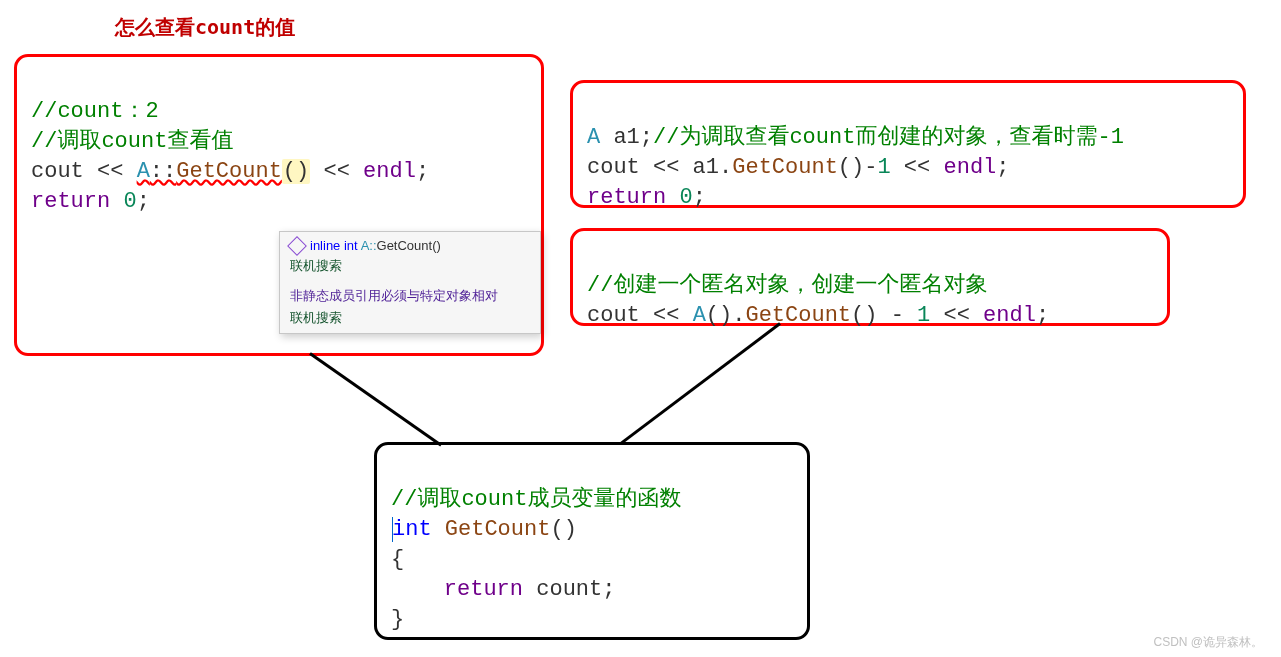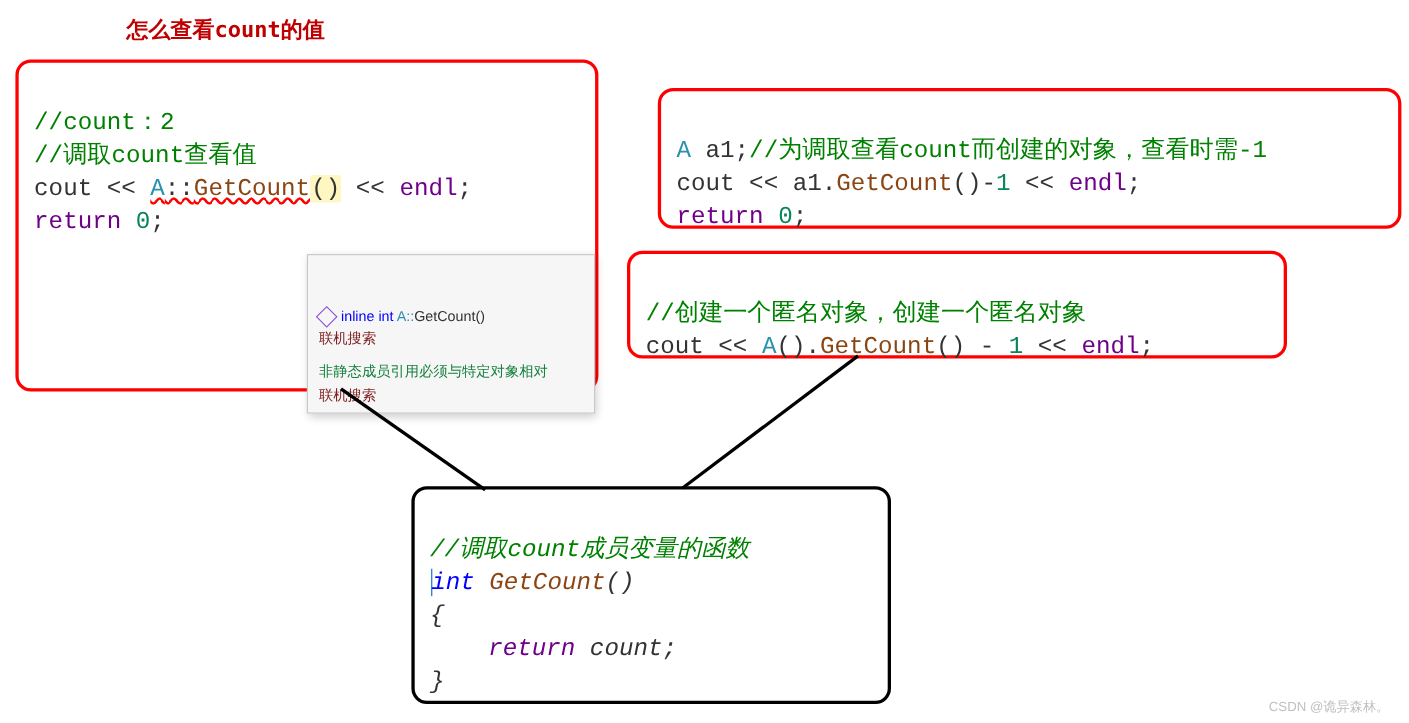--- a/index.html
+++ b/index.html
@@ -20,23 +20,23 @@
     font-weight: 700;
     font-size: 20px;
     text-align: center;
   }
   .box {
     position: absolute;
     background: #fff;
     border-radius: 14px;
   }
   .box-red { border: 3px solid #ff0000; }
-  .box-black { border: 3px solid #000000; font-style: italic; }
+  .box-black { border: 3px solid #000000; }
   .box1 { left: 14px;  top: 54px;  width: 524px; height: 296px; }
-  .box2 { left: 570px; top: 80px;  width: 670px; height: 122px; margin-left: 28px; }
+  .box2 { left: 570px; top: 80px;  width: 670px; height: 122px; }
   .box3 { left: 570px; top: 228px; width: 594px; height: 92px;  }
   .box4 { left: 374px; top: 442px; width: 430px; height: 192px; }
   .code {
     font-family: Consolas, "Courier New", monospace;
     font-size: 22px;
     line-height: 30px;
     white-space: pre;
     padding: 10px 14px;
   }
   .code span { white-space: pre; }
@@ -69,35 +69,35 @@
     left: 262px;
     top: 174px;
     width: 260px;
     background: #f6f6f6;
     border: 1px solid #c7c7c7;
     box-shadow: 2px 3px 8px rgba(0,0,0,.2);
     font-size: 13px;
     color: #333;
     font-family: "Microsoft YaHei", "Segoe UI", sans-serif;
   }
-  .tooltip .tline { padding: 6px 10px 2px 10px; margin-top: 42px; }
+  .tooltip .tline { padding: 6px 10px 2px 10px; }
   .tooltip .tline + .tline { padding-top: 4px; }
   .tooltip .sig { display: flex; gap: 6px; align-items: center; }
   .tooltip .icon {
     width: 14px; height: 14px; flex: 0 0 14px;
     border: 1px solid #8a4dd3;
     transform: rotate(45deg);
     box-sizing: border-box;
   }
   .tooltip .sig-text { color: #333; }
   .tooltip .kw { color: #0000ff; }
   .tooltip .cls { color: #2b91af; }
-  .tooltip a { color: #7f1d1d; text-decoration: none; }
+  .tooltip a { color: #14532d; text-decoration: none; }
   .tooltip .link { padding: 2px 10px 6px 10px; }
-  .tooltip .sep  { padding: 6px 10px 2px 10px; color: #15803d; }
+  .tooltip .sep  { padding: 6px 10px 2px 10px; color: #4c1d95; }
 
   
   .line {
     position: absolute;
     background: #000;
     transform-origin: 0 50%;
     height: 3px;
   }
 
   .watermark {

